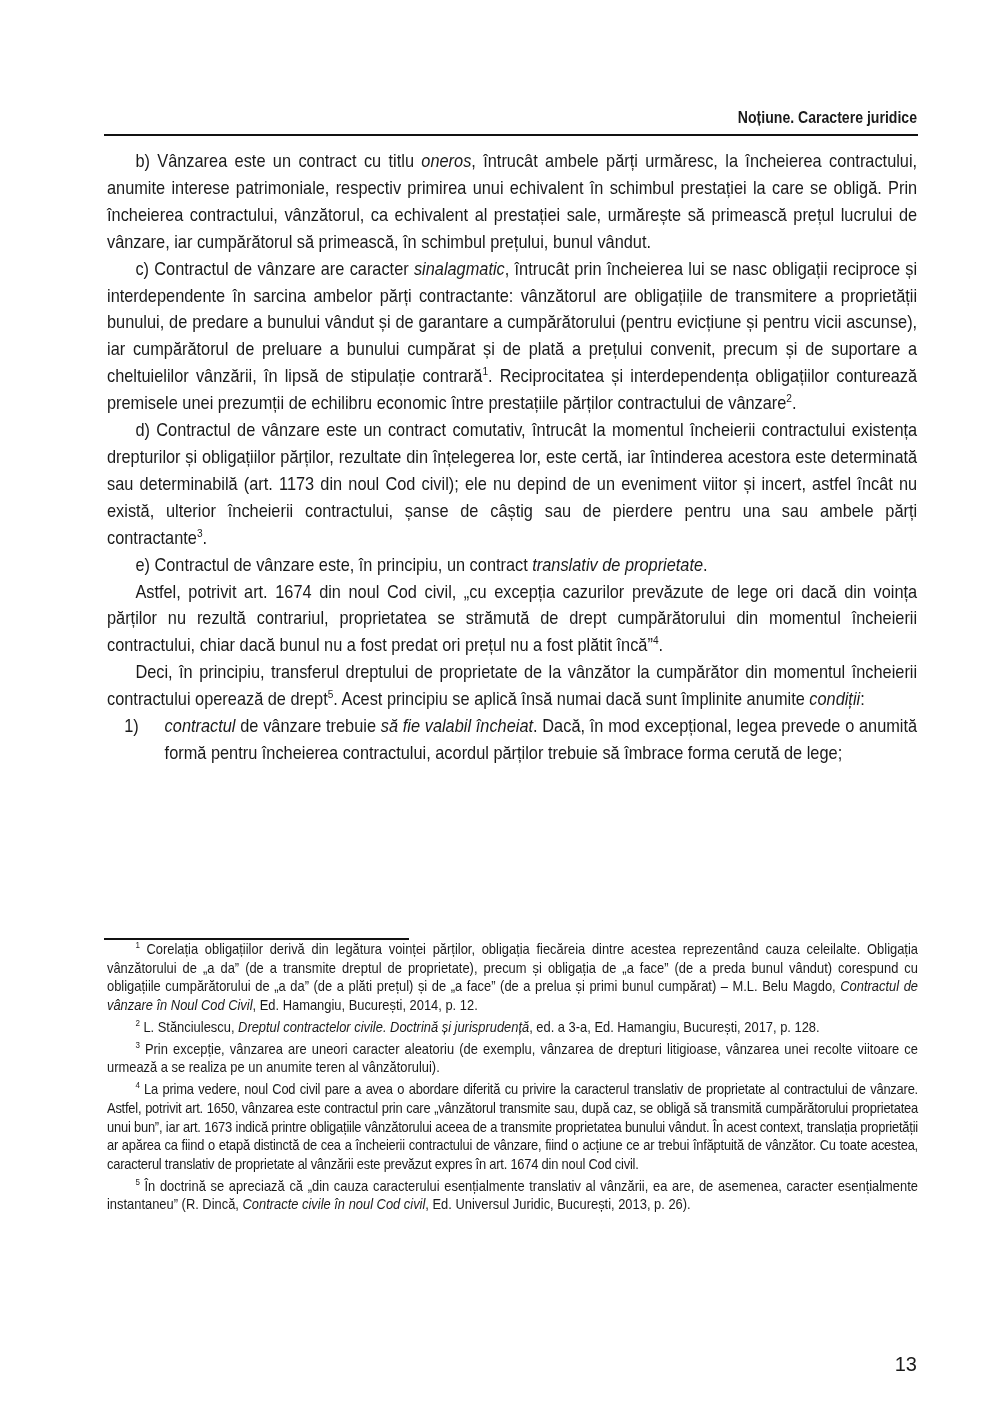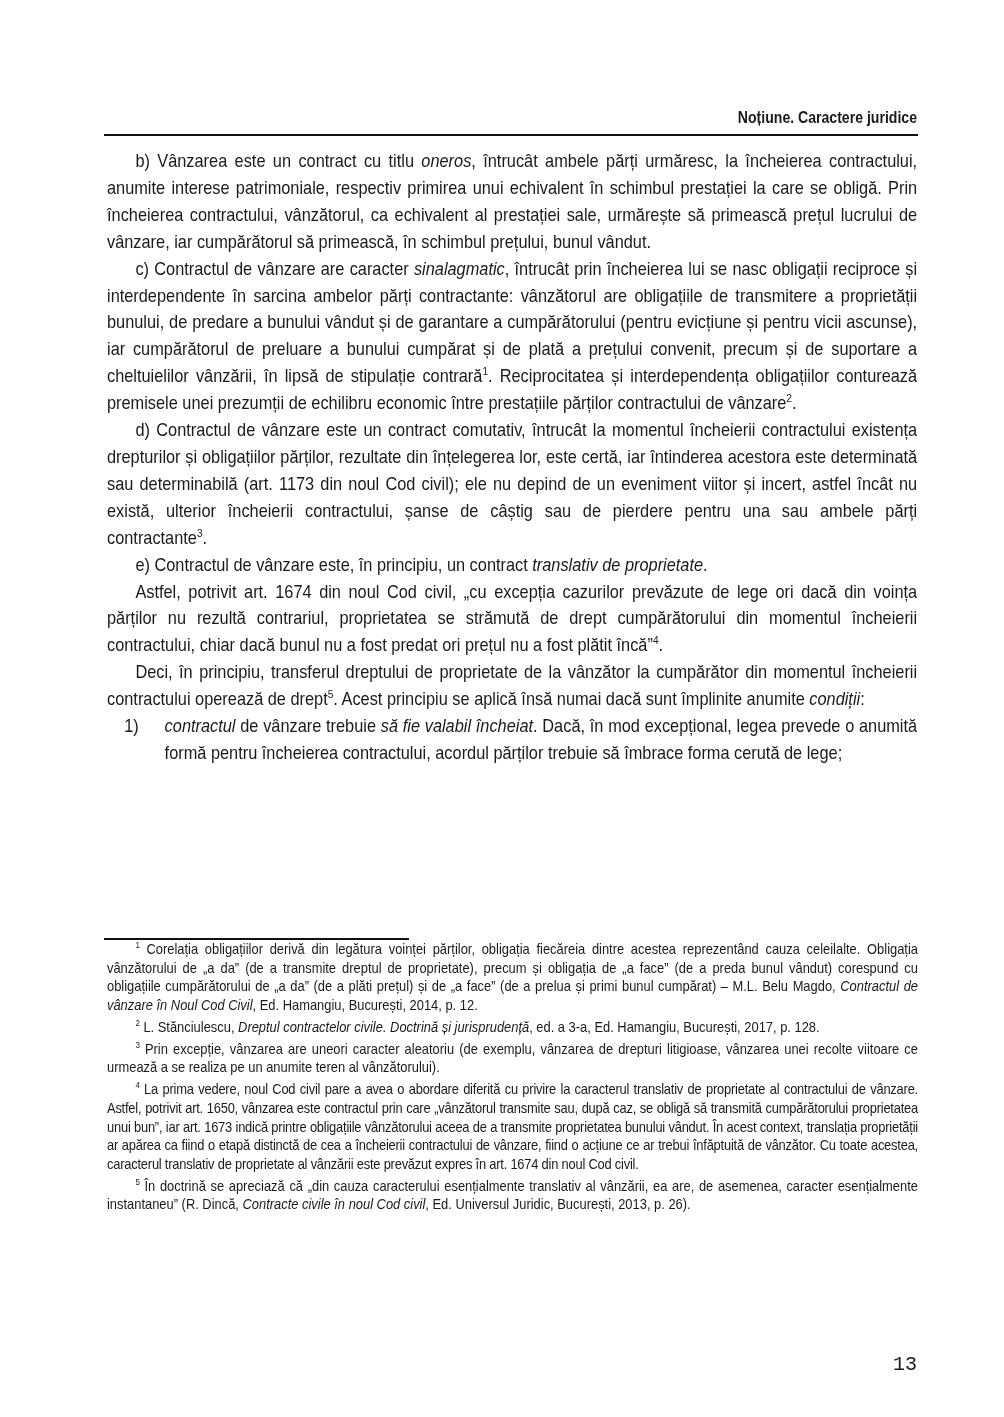--- a/index.html
+++ b/index.html
@@ -31,21 +31,21 @@
   .fn-wrap { left: 107px; top: 908px; width: 943px; transform: scaleX(0.86); }
   .footnotes {
     font-family: "Liberation Sans", sans-serif; font-size: 15px; line-height: 18.6px;
     text-align: justify;
   }
   .footnotes p { margin: 0 0 3.4px 0; text-indent: 33px; }
   .footnotes p.fn-tight { letter-spacing: -0.25px; }
 
   .page-number {
     position: absolute; left: 860px; top: 1321px; width: 57px; text-align: right;
-    font-family: Liberation Mono, monospace; font-size: 20px;
+    font-family: Liberation Sans, sans-serif; font-size: 20px;
   }
 </style>
 </head>
 <body>
 
 <div class="page">
 
   <div class="running-head">Noțiune. Caractere juridice</div>
   <div class="head-rule"></div>
 

